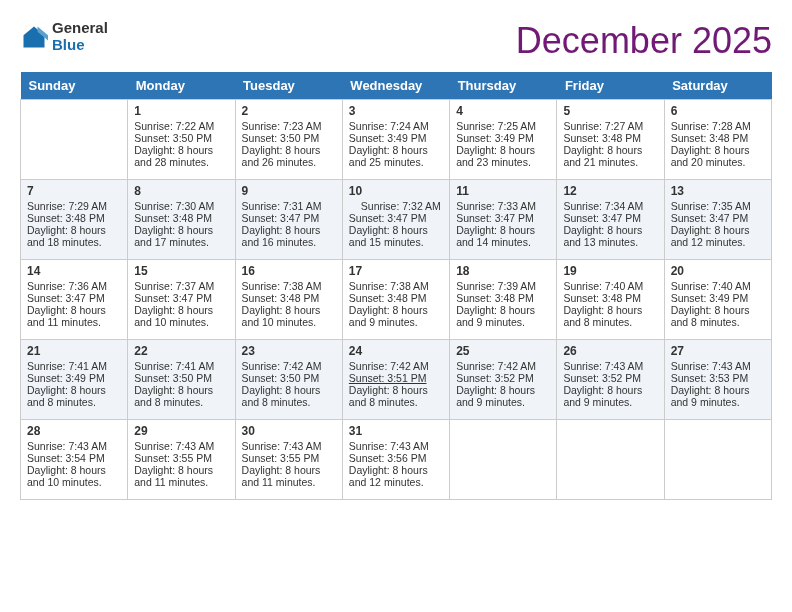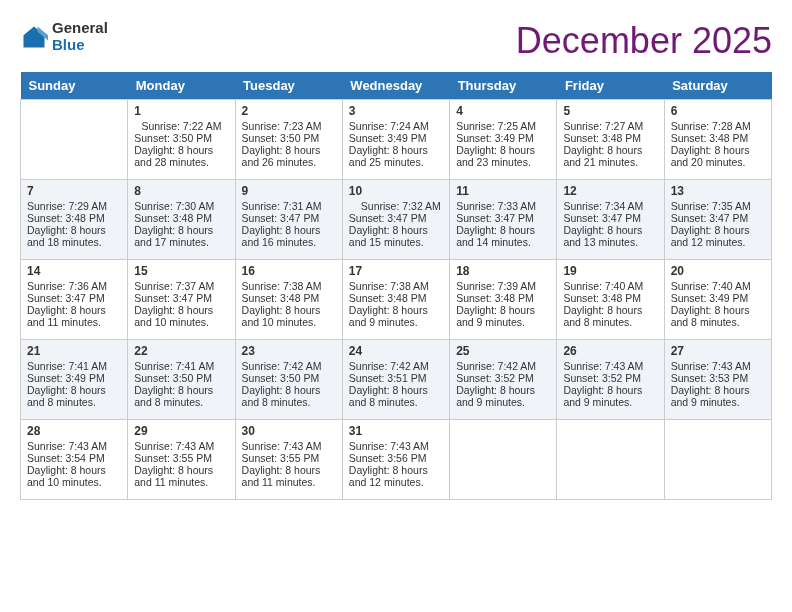--- a/index.html
+++ b/index.html
@@ -113,21 +113,21 @@
         <th>Thursday</th>
         <th>Friday</th>
         <th>Saturday</th>
       </tr>
   </thead>
   <tbody id="calendar-body">
       <tr>
         <td class="empty">&nbsp;</td>
         <td>
           <span class="day-num">1</span>
-          <span style="display:block;text-align:center;">Sunrise: 7:22 AM</span>
+          <span style="display:block;">Sunrise: 7:22 AM</span>
           <span style="display:block;">Sunset: 3:50 PM</span>
           <span style="display:block;">Daylight: 8 hours</span>
           <span style="display:block;">and 28 minutes.</span>
         </td>
         <td>
           <span class="day-num">2</span>
           <span style="display:block;">Sunrise: 7:23 AM</span>
           <span style="display:block;">Sunset: 3:50 PM</span>
           <span style="display:block;">Daylight: 8 hours</span>
           <span style="display:block;">and 26 minutes.</span>
@@ -281,21 +281,21 @@
         <td>
           <span class="day-num">23</span>
           <span style="display:block;">Sunrise: 7:42 AM</span>
           <span style="display:block;">Sunset: 3:50 PM</span>
           <span style="display:block;">Daylight: 8 hours</span>
           <span style="display:block;">and 8 minutes.</span>
         </td>
         <td>
           <span class="day-num">24</span>
           <span style="display:block;">Sunrise: 7:42 AM</span>
-          <span style="display:block;">Sunset: 3:51 PM</span>
+          <span style="display:block;text-decoration:underline;">Sunset: 3:51 PM</span>
           <span style="display:block;">Daylight: 8 hours</span>
           <span style="display:block;">and 8 minutes.</span>
         </td>
         <td>
           <span class="day-num">25</span>
           <span style="display:block;">Sunrise: 7:42 AM</span>
           <span style="display:block;">Sunset: 3:52 PM</span>
           <span style="display:block;">Daylight: 8 hours</span>
           <span style="display:block;">and 9 minutes.</span>
         </td>

